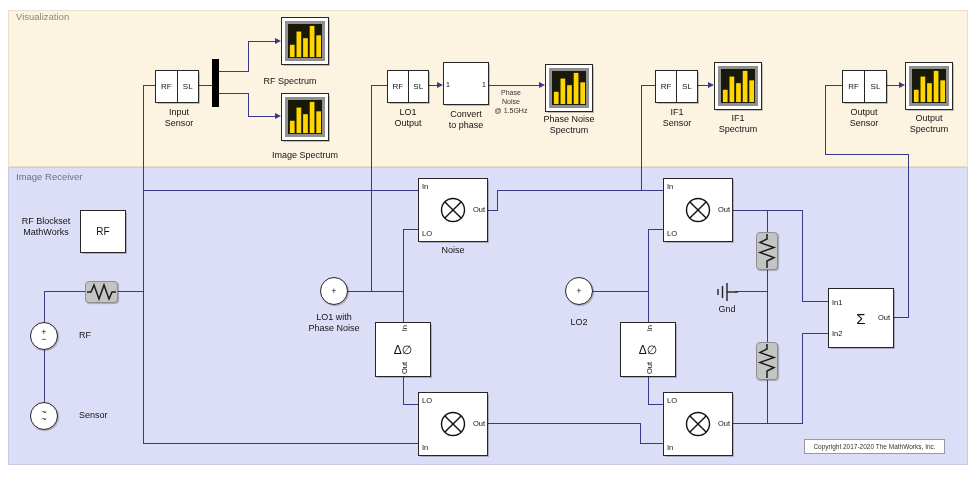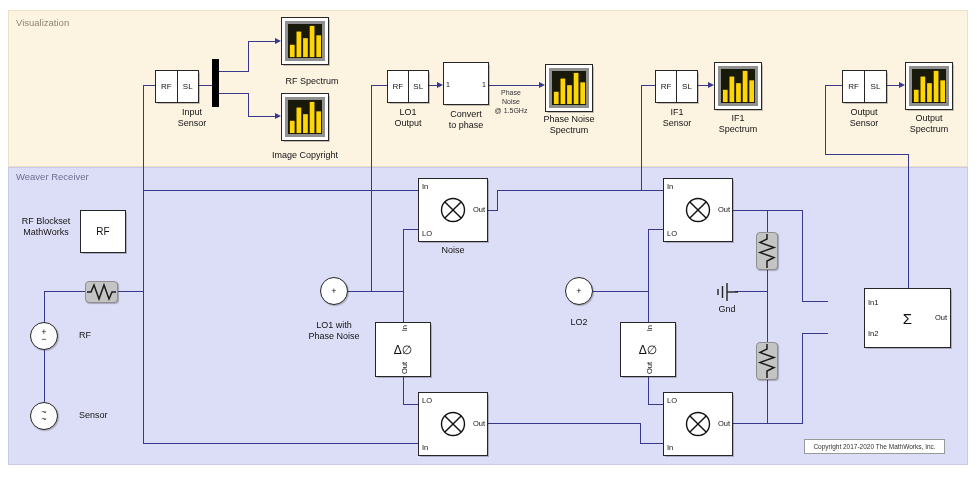--- a/index.html
+++ b/index.html
@@ -35,22 +35,22 @@
 .mux{position:absolute;background:#000}
 .copyright{position:absolute;background:#fff;border:1px solid #9a9a9a;font-size:6.5px;color:#333;text-align:center;line-height:13px}
 </style>
 </head>
 <body>
 
 <div id="canvas">
 
   <div class="region" id="viz"></div>
   <div class="region" id="weaver"></div>
-  <div class="region-label" style="left:16px;top:17px;color:#8b8677">Visualization</div>
-  <div class="region-label" style="left:16px;top:171px;color:#6e6e91">Weaver Receiver</div>
+  <div class="region-label" style="left:16px;top:11px;color:#8b8677">Visualization</div>
+  <div class="region-label" style="left:16px;top:171px;color:#6e6e91">Image Receiver</div>
 
   <div class="wire h" style="left:44px;top:291px;width:41px"></div>
   <div class="wire h" style="left:118px;top:291px;width:25px"></div>
   <div class="wire h" style="left:143px;top:85px;width:12px"></div>
   <div class="wire h" style="left:199px;top:85px;width:13px"></div>
   <div class="wire h" style="left:219px;top:71px;width:29px"></div>
   <div class="wire h" style="left:248px;top:41px;width:28px"></div>
   <div class="wire h" style="left:219px;top:93px;width:29px"></div>
   <div class="wire h" style="left:248px;top:116px;width:28px"></div>
   <div class="wire h" style="left:371px;top:85px;width:16px"></div>
@@ -277,52 +277,52 @@
     </svg>
   </div>
 
   <svg style="position:absolute;left:712px;top:280px" width="26" height="24">
     <line x1="6" y1="9" x2="6" y2="15" stroke="#222" stroke-width="1.4"></line>
     <line x1="10.5" y1="6" x2="10.5" y2="18" stroke="#222" stroke-width="1.4"></line>
     <line x1="15" y1="3" x2="15" y2="21" stroke="#222" stroke-width="1.4"></line>
     <line x1="15" y1="12" x2="26" y2="12" stroke="#222" stroke-width="1.4"></line>
   </svg>
 
-  <div class="blk" style="left:864px;top:288px;width:87px;height:60px">
+  <div class="blk" style="left:828px;top:288px;width:66px;height:60px">
     <span class="port" style="left:3px;top:10px">In1</span>
     <span class="port" style="left:3px;bottom:10px">In2</span>
     <span class="port" style="right:3px;top:50%;transform:translateY(-50%)">Out</span>
     <span class="sym sumsym">Σ</span>
   </div>
 
-  <div class="lbl" style="left:162px;top:107px;width:60px">Input
+  <div class="lbl" style="left:149px;top:107px;width:60px">Input
 Sensor</div>
-  <div class="lbl" style="left:274px;top:76px;width:76px">RF Spectrum</div>
-  <div class="lbl" style="left:259px;top:150px;width:92px">Image Copyright</div>
+  <div class="lbl" style="left:252px;top:76px;width:76px">RF Spectrum</div>
+  <div class="lbl" style="left:259px;top:150px;width:92px">Image Spectrum</div>
   <div class="lbl" style="left:378px;top:107px;width:60px">LO1
 Output</div>
   <div class="lbl" style="left:436px;top:109px;width:60px">Convert
 to phase</div>
   <div class="ann" style="left:487px;top:88px;width:48px">Phase
 Noise
 @ 1.5GHz</div>
   <div class="lbl" style="left:532px;top:114px;width:74px">Phase Noise
 Spectrum</div>
   <div class="lbl" style="left:646px;top:107px;width:62px">IF1
 Sensor</div>
   <div class="lbl" style="left:708px;top:113px;width:60px">IF1
 Spectrum</div>
   <div class="lbl" style="left:833px;top:107px;width:62px">Output
 Sensor</div>
   <div class="lbl" style="left:898px;top:113px;width:62px">Output
 Spectrum</div>
   <div class="lbl" style="left:9px;top:216px;width:74px">RF Blockset
 MathWorks</div>
   <div class="lbl" style="left:423px;top:245px;width:60px">Noise</div>
-  <div class="lbl" style="left:299px;top:320px;width:70px">LO1 with
+  <div class="lbl" style="left:299px;top:312px;width:70px">LO1 with
 Phase Noise</div>
   <div class="lbl" style="left:562px;top:317px;width:34px">LO2</div>
   <div class="lbl" style="left:707px;top:304px;width:40px">Gnd</div>
   <div class="lbl left" style="left:79px;top:330px;width:30px">RF</div>
   <div class="lbl left" style="left:79px;top:410px;width:40px">Sensor</div>
 
   <div class="copyright" style="left:804px;top:439px;width:141px;height:15px">Copyright 2017-2020 The MathWorks, Inc.</div>
 
 </div>
 

